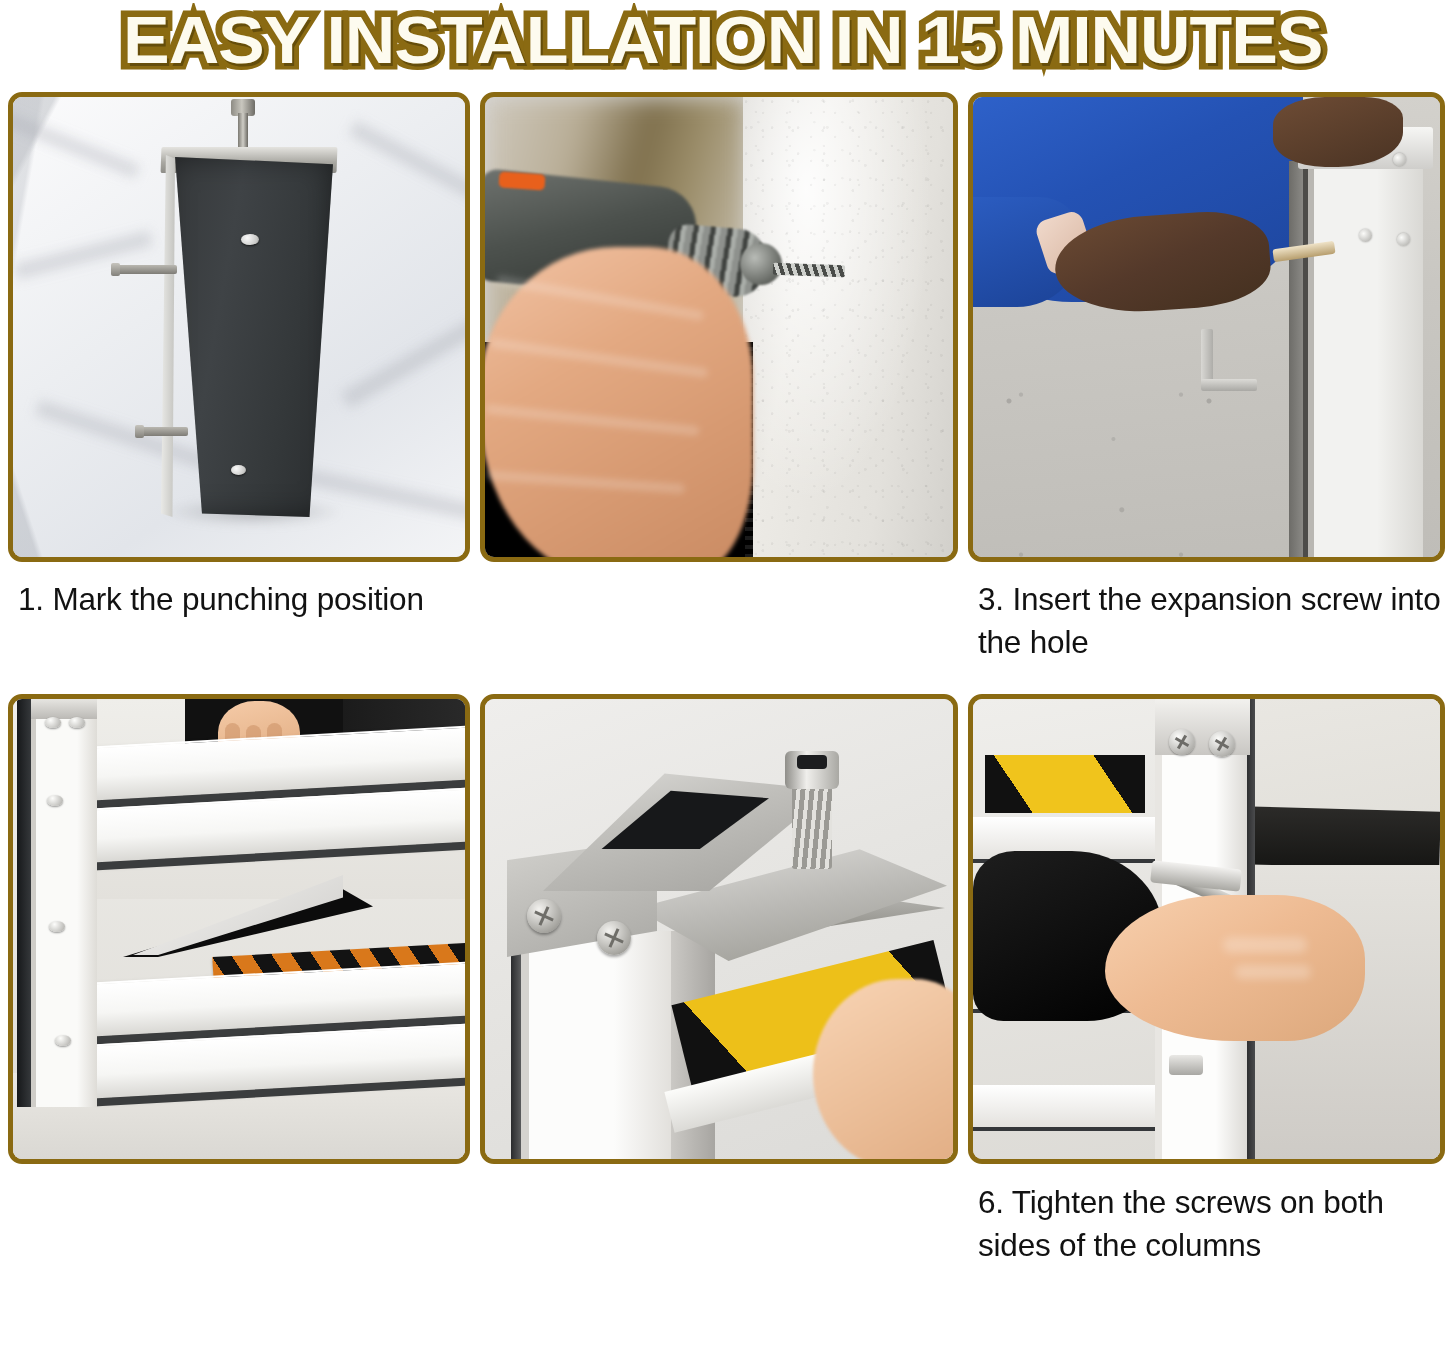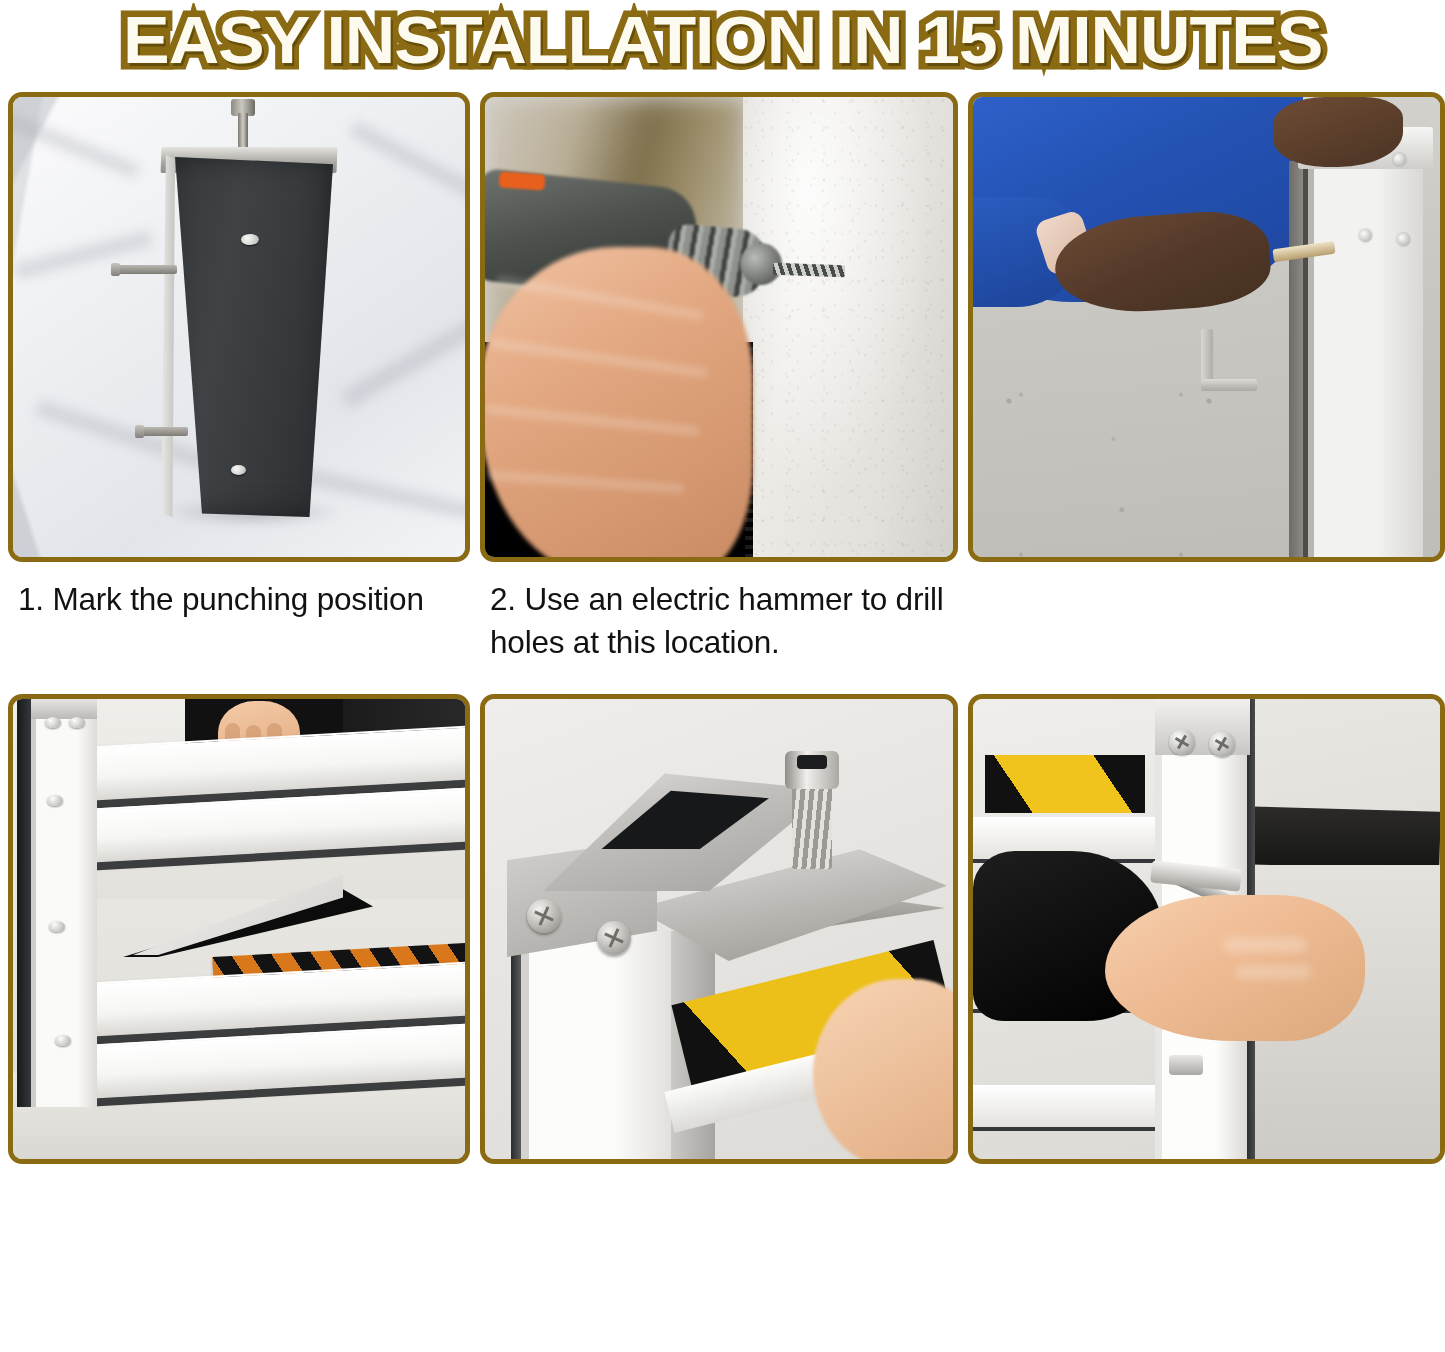--- a/index.html
+++ b/index.html
@@ -551,21 +551,20 @@
         <div class="p2-chuck"></div>
         <div class="p2-chuck-nose"></div>
         <div class="p2-bit"></div>
         <div class="p2-hand"></div>
         <div class="p2-finger" style="left:10px;top:196px;width:210px;height:10px;transform:rotate(10deg);"></div>
         <div class="p2-finger" style="left:4px;top:256px;width:220px;height:10px;transform:rotate(8deg);"></div>
         <div class="p2-finger" style="left:0px;top:318px;width:215px;height:10px;transform:rotate(6deg);"></div>
         <div class="p2-finger" style="left:0px;top:380px;width:200px;height:10px;transform:rotate(4deg);"></div>
       </div>
     </div>
-    <div class="caption">2. Use an electric hammer to drill holes at this location.</div>
   </div>
 
   <div class="cell r1">
     <div class="photo-frame">
       <div class="photo">
         <div class="p3-floor"></div>
         <div class="p3-shirt"></div>
         <div class="p3-shirt2"></div>
         <div class="p3-col-dark"></div>
         <div class="p3-col"></div>
@@ -574,20 +573,21 @@
         <div class="p3-screwdot" style="left:420px;top:56px;"></div>
         <div class="p3-screwdot" style="left:386px;top:132px;"></div>
         <div class="p3-screwdot" style="left:424px;top:136px;"></div>
         <div class="p3-cuff"></div>
         <div class="p3-hand"></div>
         <div class="p3-hand2"></div>
         <div class="p3-bolt"></div>
         <div class="p3-allen"></div>
       </div>
     </div>
+    <div class="caption">3. Insert the expansion screw into the hole</div>
   </div>
 
   <div class="cell r2 row2" style="margin-top:30px;">
     <div class="photo-frame">
       <div class="photo">
         <div class="p4-bg"></div>
         <div class="p4-backwall"></div>
         <div class="p4-backdark"></div>
         <div class="p4-legs"></div>
         <div class="p4-floor"></div>
@@ -665,15 +665,16 @@
         <div class="p6-pscrew" style="left:236px;top:32px;"></div>
         <div class="p6-wrench-h"></div>
         <div class="p6-wrench"></div>
         <div class="p6-lowbolt"></div>
         <div class="p6-sleeve"></div>
         <div class="p6-hand"></div>
         <div class="p6-knuckle" style="left:250px;top:238px;width:84px;height:16px;"></div>
         <div class="p6-knuckle" style="left:262px;top:266px;width:76px;height:14px;"></div>
       </div>
     </div>
+    <div class="caption">6. Tighten the screws on both sides of the columns</div>
   </div>
 
 </div>
 
 </body></html>

